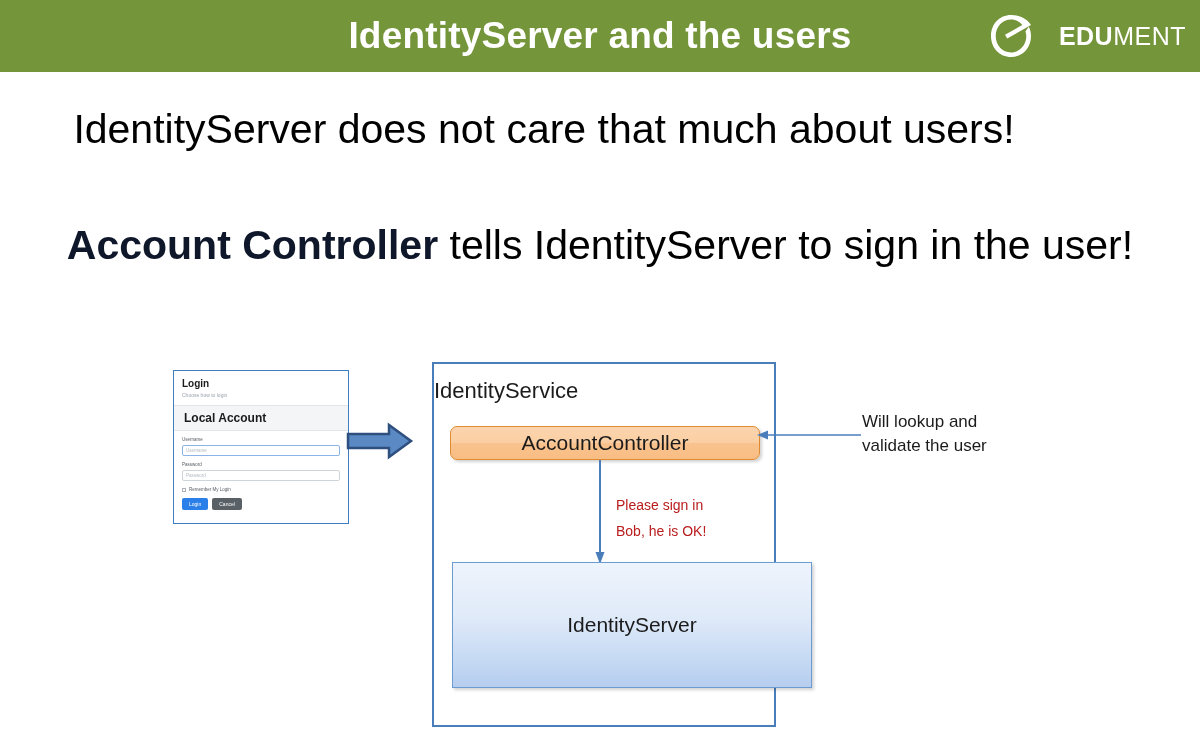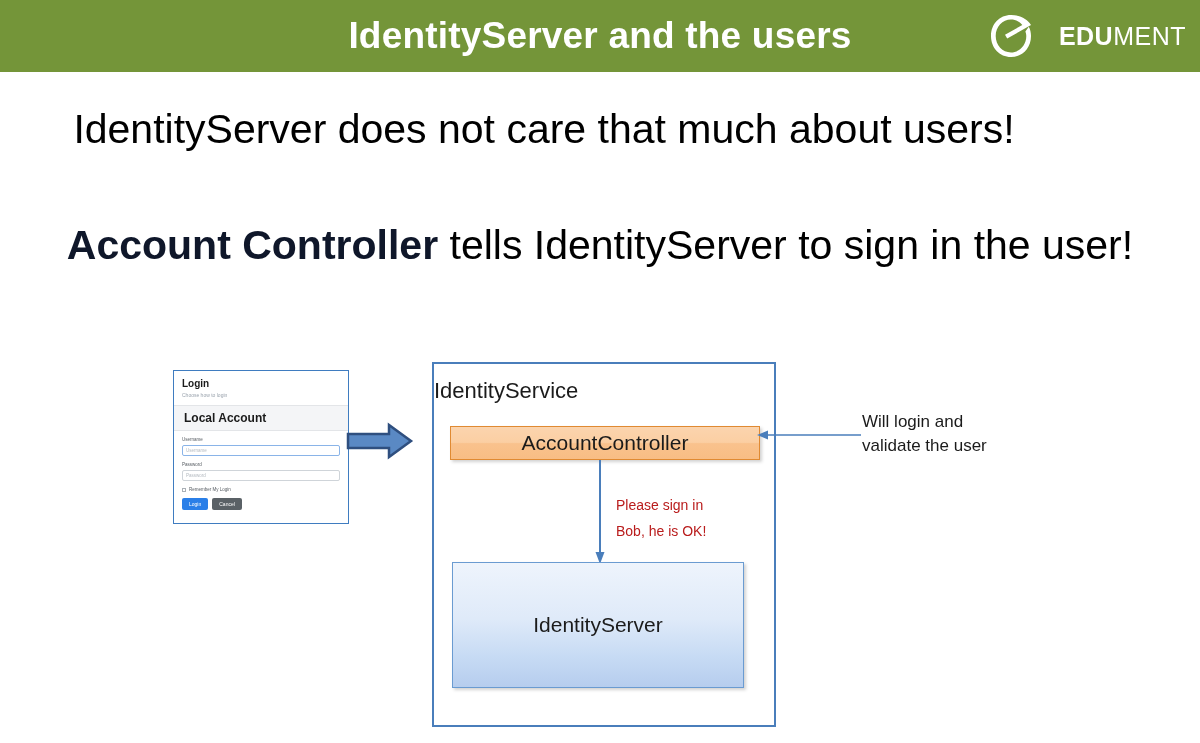--- a/index.html
+++ b/index.html
@@ -175,33 +175,33 @@
     width: 100%;
     text-align: left;
     font-size: 22px;
     color: #1b1b1b;
   }
   .ctrl-box {
     position: absolute;
     left: 16px; top: 62px;
     width: 310px; height: 34px;
     border: 1.4px solid #e08a32;
-    border-radius: 0;
+    border-radius: 7px;
     background: linear-gradient(to bottom, #fbd4ae 0%, #fbcfa3 48%, #f9c28d 52%, #f8bd84 100%);
     box-shadow: 2px 2px 3px rgba(0,0,0,0.18);
     display: flex;
     align-items: center;
     justify-content: center;
     font-size: 21px;
     color: #1b1b1b;
   }
   .server-box {
     position: absolute;
     left: 18px; top: 198px;
-    width: 292px; height: 126px;
+    width: 360px; height: 126px;
     border: 1.6px solid #6a9bd1;
     background: linear-gradient(to bottom, #eef4fc 0%, #dfeaf9 45%, #c7dbf4 75%, #b6cdee 100%);
     box-shadow: 2px 2px 3px rgba(0,0,0,0.18);
     display: flex;
     align-items: center;
     justify-content: center;
     font-size: 21px;
     color: #1b1b1b;
   }
   .flow-arrow { position: absolute; left: 160px; top: 96px; }
@@ -301,17 +301,17 @@
   </div>
 
   <span class="annot-arrow">
     <svg width="106" height="14" viewBox="0 0 106 14">
       <line x1="104" y1="7" x2="10" y2="7" stroke="#4a7ebb" stroke-width="1.6"></line>
       <path d="M0 7 L11 2.5 L11 11.5 Z" fill="#4a7ebb"></path>
     </svg>
   </span>
 
   <div class="annot-text">
-    <div>Will login and</div>
+    <div>Will lookup and</div>
     <div>validate the user</div>
   </div>
 
 </div>
 
 </body></html>

